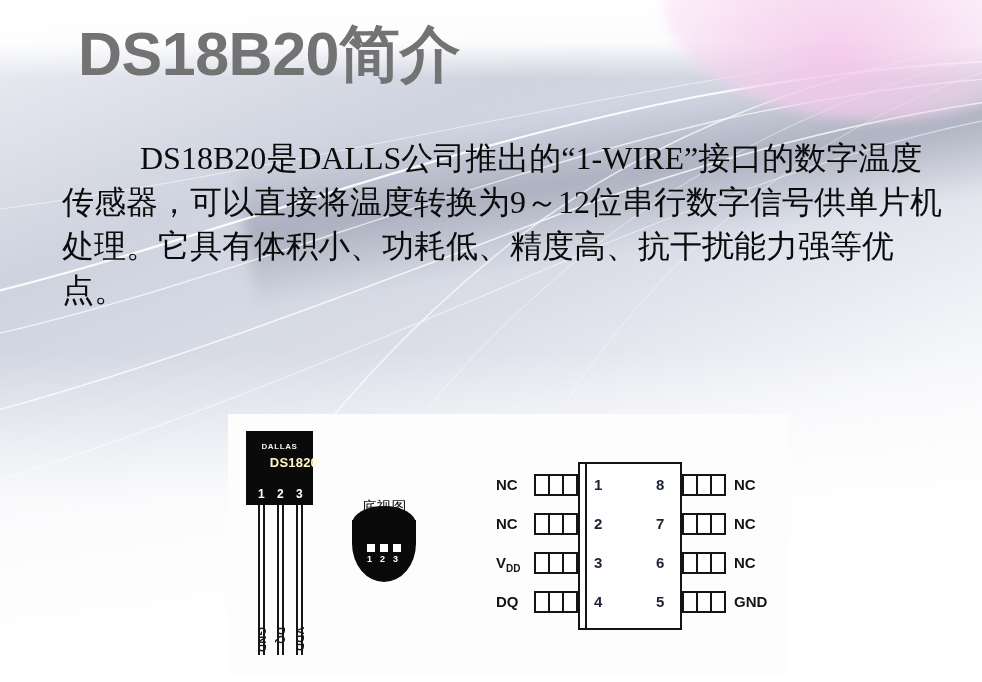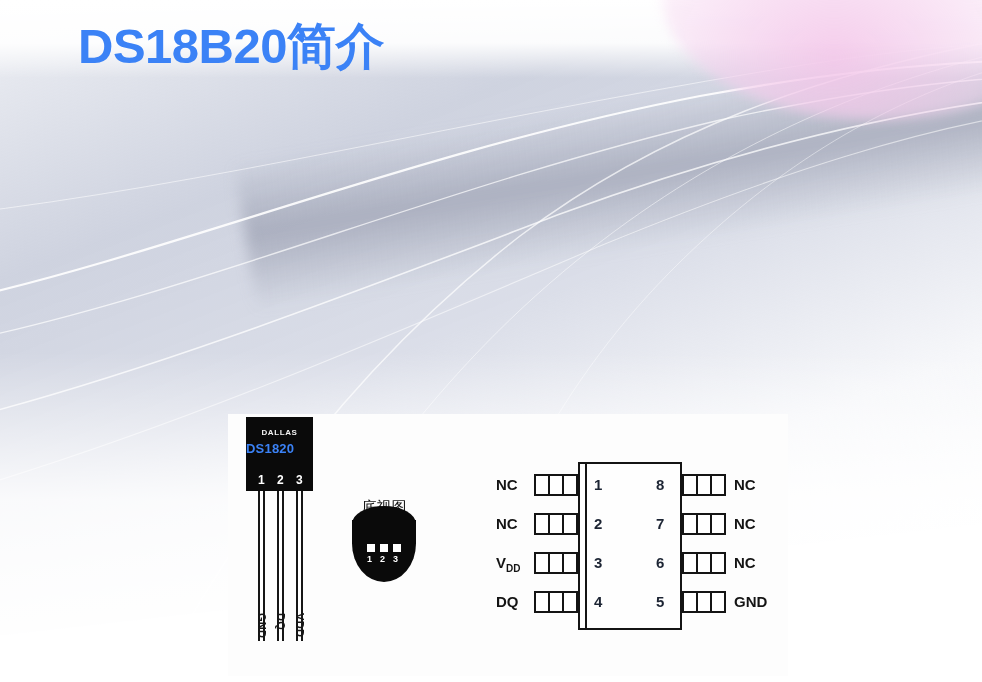--- a/index.html
+++ b/index.html
@@ -65,23 +65,23 @@
     filter: blur(7px);
   }
 
   
   .swoosh { position: absolute; inset: 0; }
 
   
   #title {
     position: absolute;
     left: 78px; top: 14px;
-    font-size: 49px;
+    font-size: 61px;
     font-weight: bold;
-    color: #3b82f6;
+    color: #737373;
     letter-spacing: -0.5px;
     white-space: nowrap;
   }
   #body-text {
     position: absolute;
     left: 62px; top: 136px;
     width: 880px;
     font-family: "Liberation Serif", "DejaVu Serif", serif;
     font-size: 32px;
     line-height: 44px;
@@ -98,34 +98,34 @@
 
   
   #figure {
     position: absolute;
     left: 228px; top: 414px;
     width: 560px; height: 262px;
     background: #fdfdfd;
   }
 
   
-  .to92 { position: absolute; left: 18px; top: 3px; width: 110px; height: 245px; }
+  .to92 { position: absolute; left: 18px; top: 17px; width: 110px; height: 245px; }
   .to92-body {
     position: absolute; left: 0; top: 0;
     width: 67px; height: 74px;
     background: #0a0a0a;
   }
   .to92-brand {
     position: absolute; left: 0; top: 11px; width: 67px;
     text-align: center; color: #f2f2f2;
     font-size: 8px; font-weight: bold; letter-spacing: 0.6px;
   }
   .to92-part {
     position: absolute; left: 0; top: 24px; width: 72px;
-    text-align: left; color: #3b82f6;
+    text-align: right; color: #fef9c3;
     font-size: 13px; font-weight: bold; letter-spacing: 0.2px;
   }
   .to92-pinnum {
     position: absolute; top: 56px;
     color: #ffffff; font-size: 12px; font-weight: bold;
   }
   .leg {
     position: absolute;
     width: 7px;
     background: #ffffff;
@@ -224,20 +224,21 @@
         <path d="M -40 214 C 200 186 470 120 760 72 C 880 52 960 44 1030 42" stroke-width="1.0" stroke-opacity="0.55"></path>
       </g>
     </svg>
     <div class="bg-fadetop"></div>
     <div class="bg-fadebottom"></div>
     <div class="bg-pink"></div>
   </div>
 
   <div id="title">DS18B20简介</div>
 
+  <div id="body-text">DS18B20是DALLS公司推出的“1-WIRE”接口的数字温度传感器，可以直接将温度转换为9～12位串行数字信号供单片机处理。它具有体积小、功耗低、精度高、抗干扰能力强等优点。</div>
 
 
   <div id="figure">
 
     <div class="to92">
       <div class="to92-body">
         <div class="to92-brand">DALLAS</div>
         <div class="to92-part">DS1820</div>
         <div class="to92-pinnum" style="left:12px;">1</div>
         <div class="to92-pinnum" style="left:31px;">2</div>

